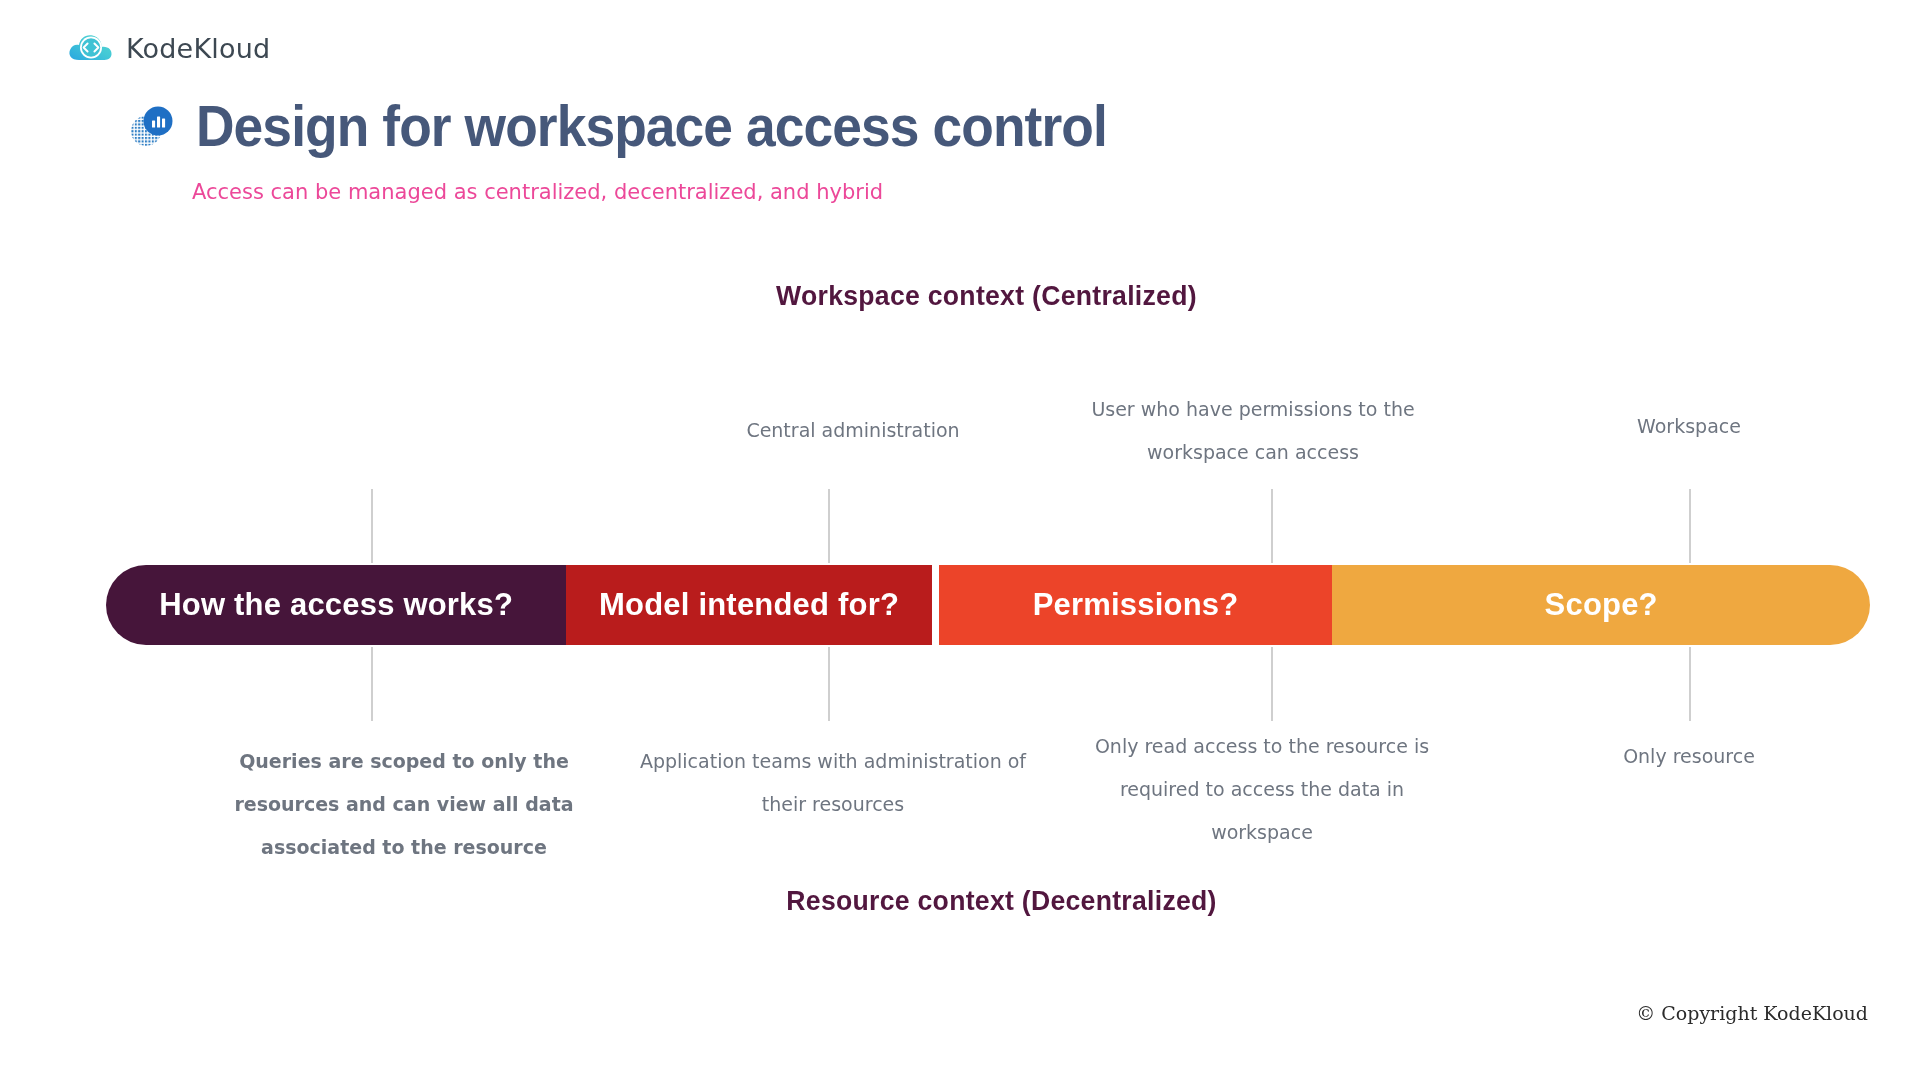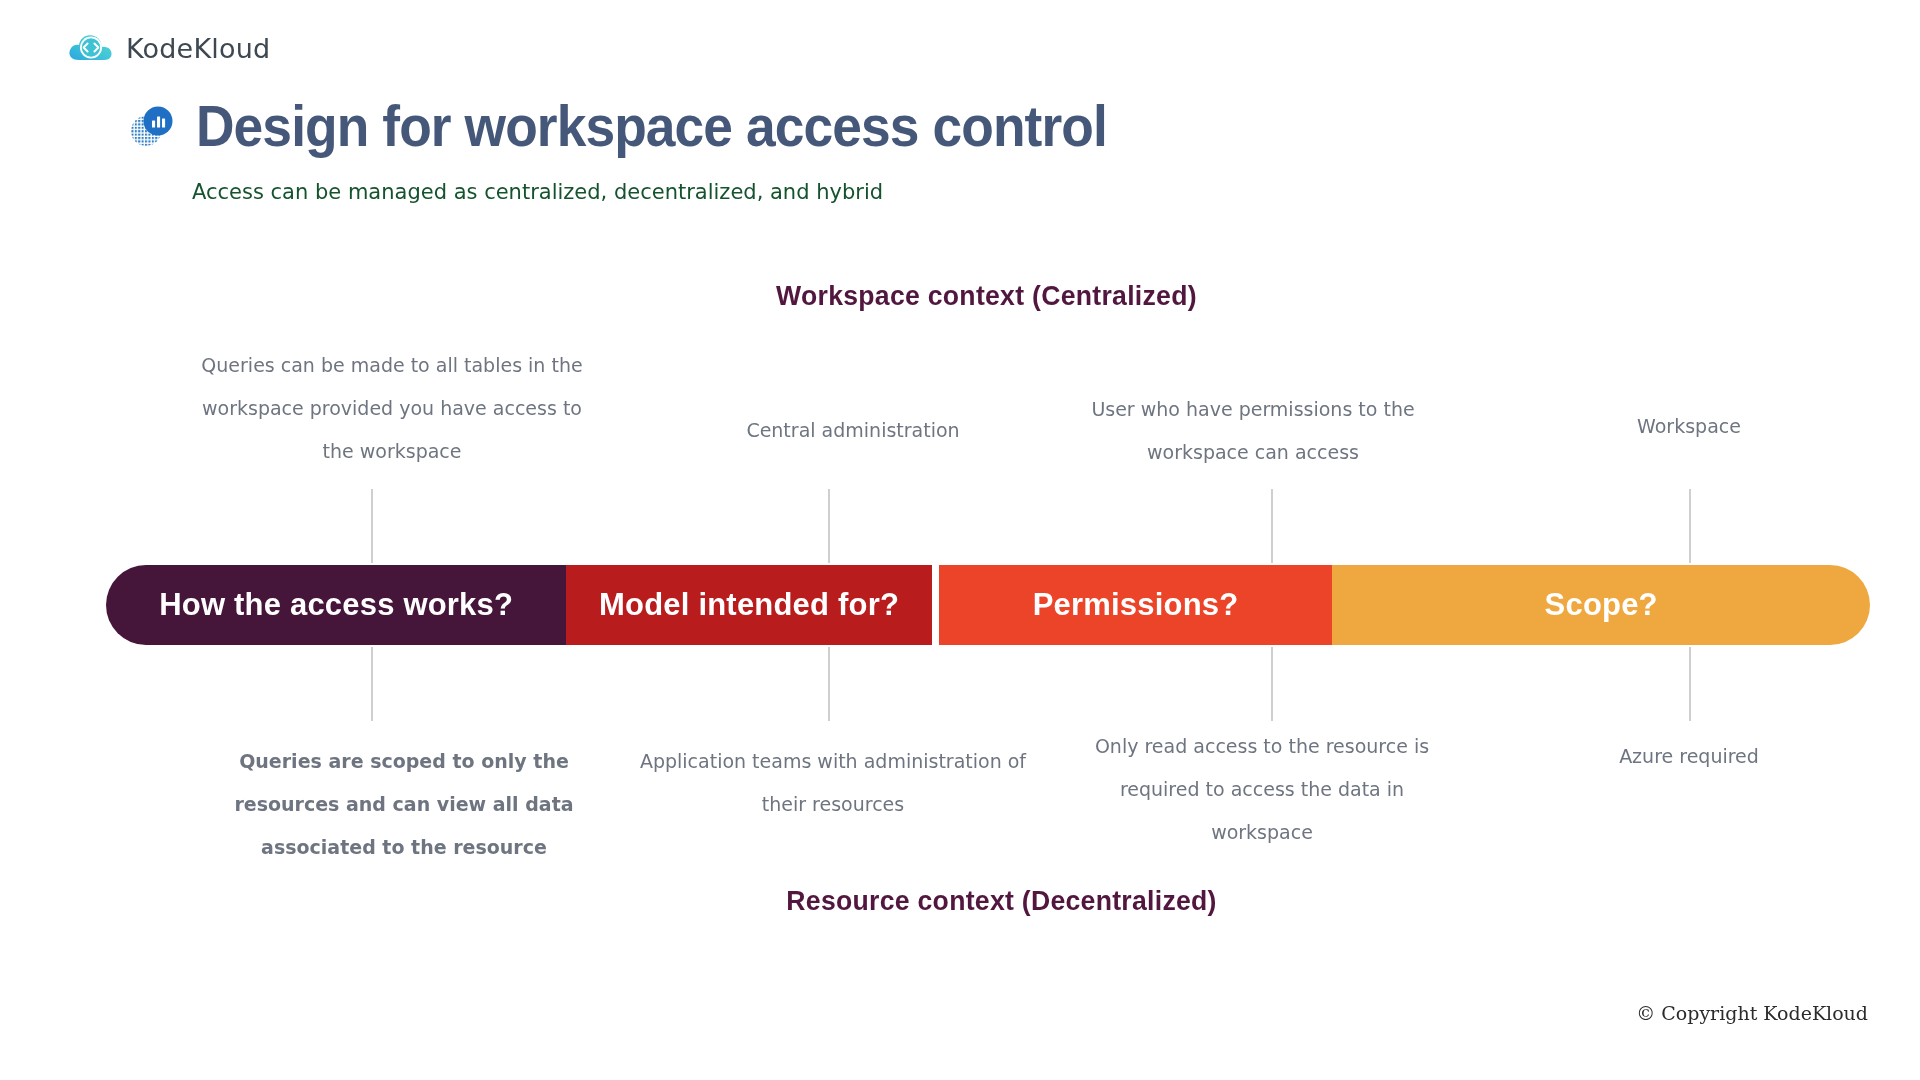--- a/index.html
+++ b/index.html
@@ -20,21 +20,21 @@
   .title-row { position:absolute; left:128px; top:92px; display:flex; align-items:center; gap:22px; }
   .title-icon { width:46px; height:46px; position:relative; flex:0 0 auto; }
   .title-text {
     font-size:58px; font-weight:bold; color:#46587a;
     font-family:"Liberation Sans Narrow","Liberation Sans",sans-serif;
     letter-spacing:-1px; transform:scaleX(0.92); transform-origin:left center;
     white-space:nowrap;
   }
   .subtitle {
     position:absolute; left:192px; top:180px;
-    font-size:21px; color:#14532d; font-family:"DejaVu Sans", sans-serif;
+    font-size:21px; color:#ec4899; font-family:"DejaVu Sans", sans-serif;
     white-space:nowrap;
   }
 
   
   .ctx-heading {
     position:absolute; font-size:28px; font-weight:bold; color:#52173f;
     font-family:"Liberation Sans Narrow","Liberation Sans",sans-serif;
     letter-spacing:.3px; white-space:nowrap; transform:scaleX(0.95);
   }
   #ctx-top { left:765px; top:280px; }
@@ -113,21 +113,20 @@
       </svg>
     </span>
     <span class="title-text">Design for workspace access control</span>
   </div>
 
   <div class="subtitle">Access can be managed as centralized, decentralized, and hybrid</div>
 
   <div class="ctx-heading" id="ctx-top">Workspace context  (Centralized)</div>
   <div class="ctx-heading" id="ctx-bottom">Resource context  (Decentralized)</div>
 
-  <div class="annot" style="left:184px; top:344px; width:416px;">Queries can be made to all tables in the workspace provided you have access to the workspace</div>
   <div class="annot" style="left:660px; top:409px; width:386px;">Central administration</div>
   <div class="annot" style="left:1058px; top:388px; width:390px;">User who have permissions to the workspace can access</div>
   <div class="annot" style="left:1494px; top:405px; width:390px;">Workspace</div>
 
   <div class="connector" style="left:371px; top:489px; height:74px;"></div>
   <div class="connector" style="left:828px; top:489px; height:74px;"></div>
   <div class="connector" style="left:1271px; top:489px; height:74px;"></div>
   <div class="connector" style="left:1689px; top:489px; height:74px;"></div>
 
   <div class="bar">
@@ -138,17 +137,17 @@
   </div>
 
   <div class="connector" style="left:371px; top:647px; height:74px;"></div>
   <div class="connector" style="left:828px; top:647px; height:74px;"></div>
   <div class="connector" style="left:1271px; top:647px; height:74px;"></div>
   <div class="connector" style="left:1689px; top:647px; height:74px;"></div>
 
   <div class="annot" style="left:196px; top:740px; width:416px;font-weight:bold;">Queries are scoped to only the resources and can view all data associated to the resource</div>
   <div class="annot" style="left:620px; top:740px; width:426px;">Application teams with administration of their resources</div>
   <div class="annot" style="left:1078px; top:725px; width:368px;">Only read access to the resource is required to access the data in workspace</div>
-  <div class="annot" style="left:1494px; top:735px; width:390px;">Azure required</div>
+  <div class="annot" style="left:1494px; top:735px; width:390px;">Only resource</div>
 
   <div class="copyright">© Copyright KodeKloud</div>
 
 </div>
 
 </body></html>

